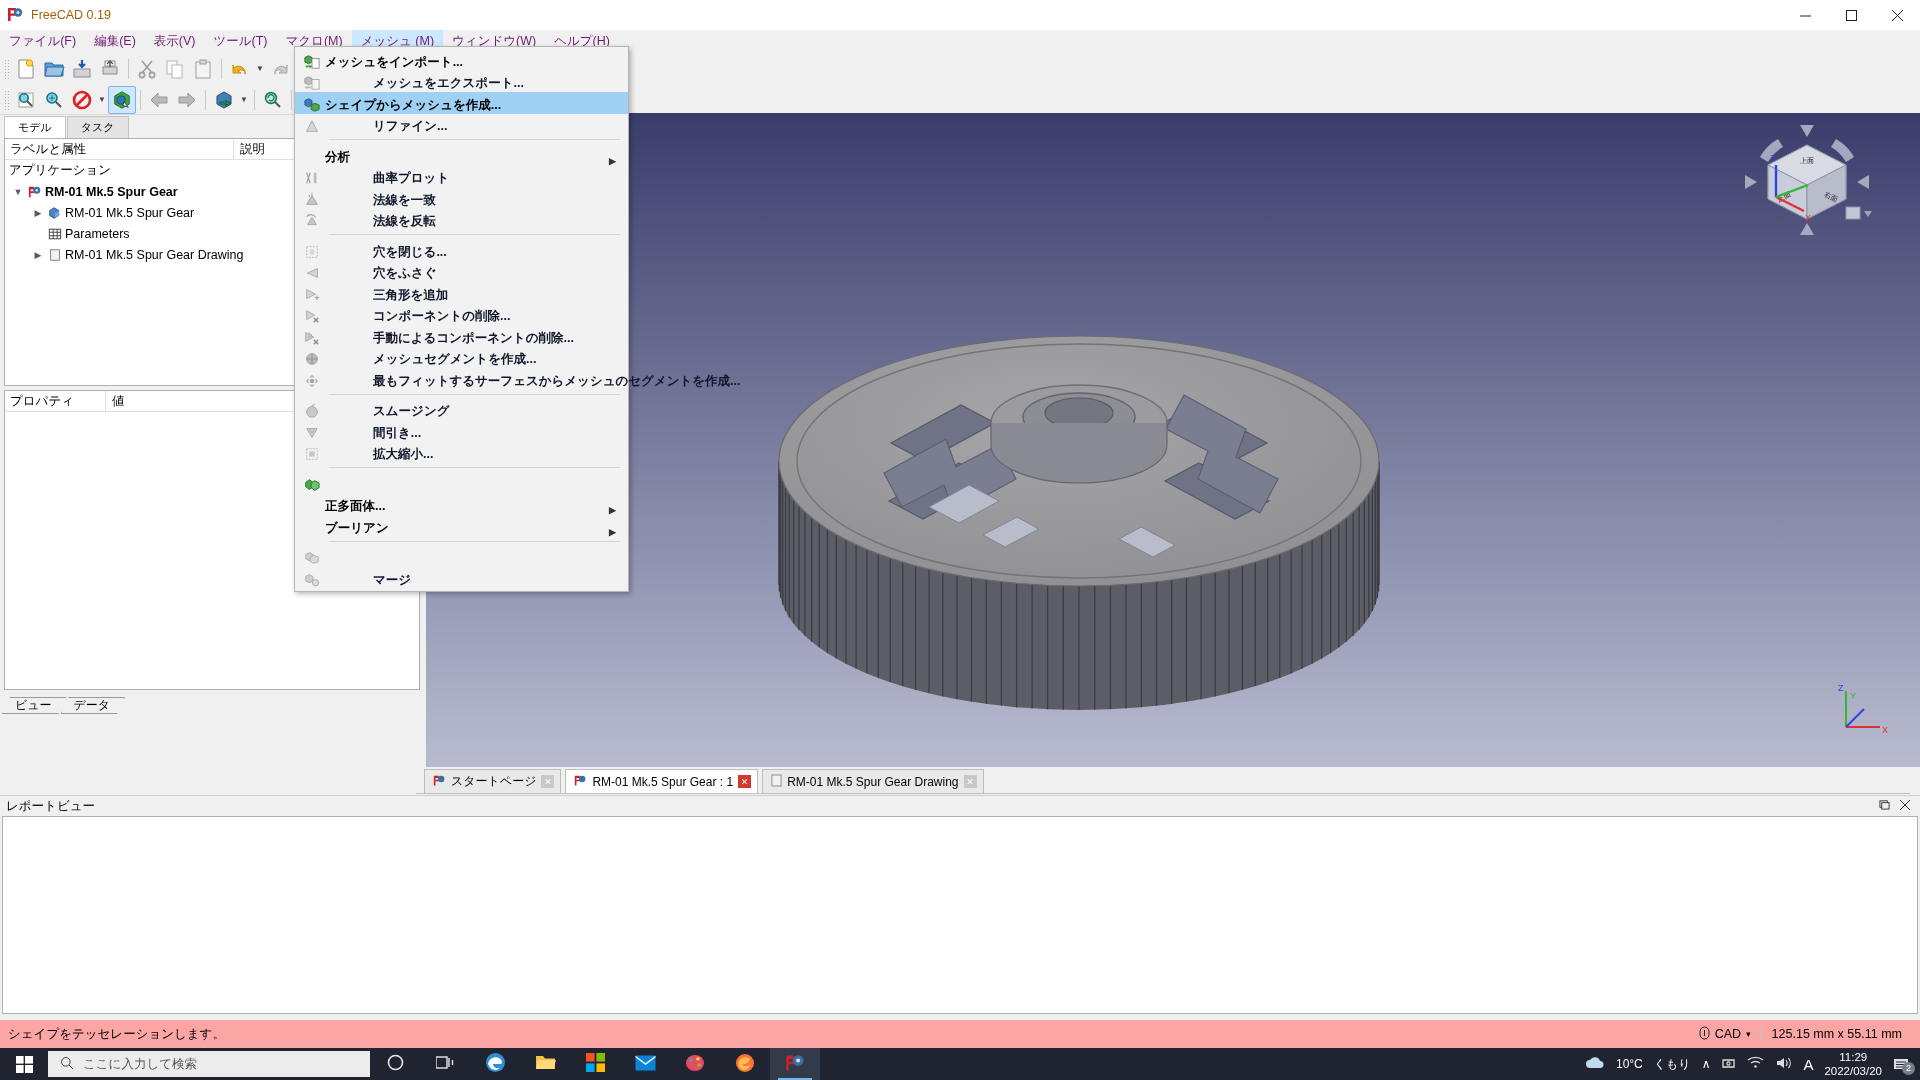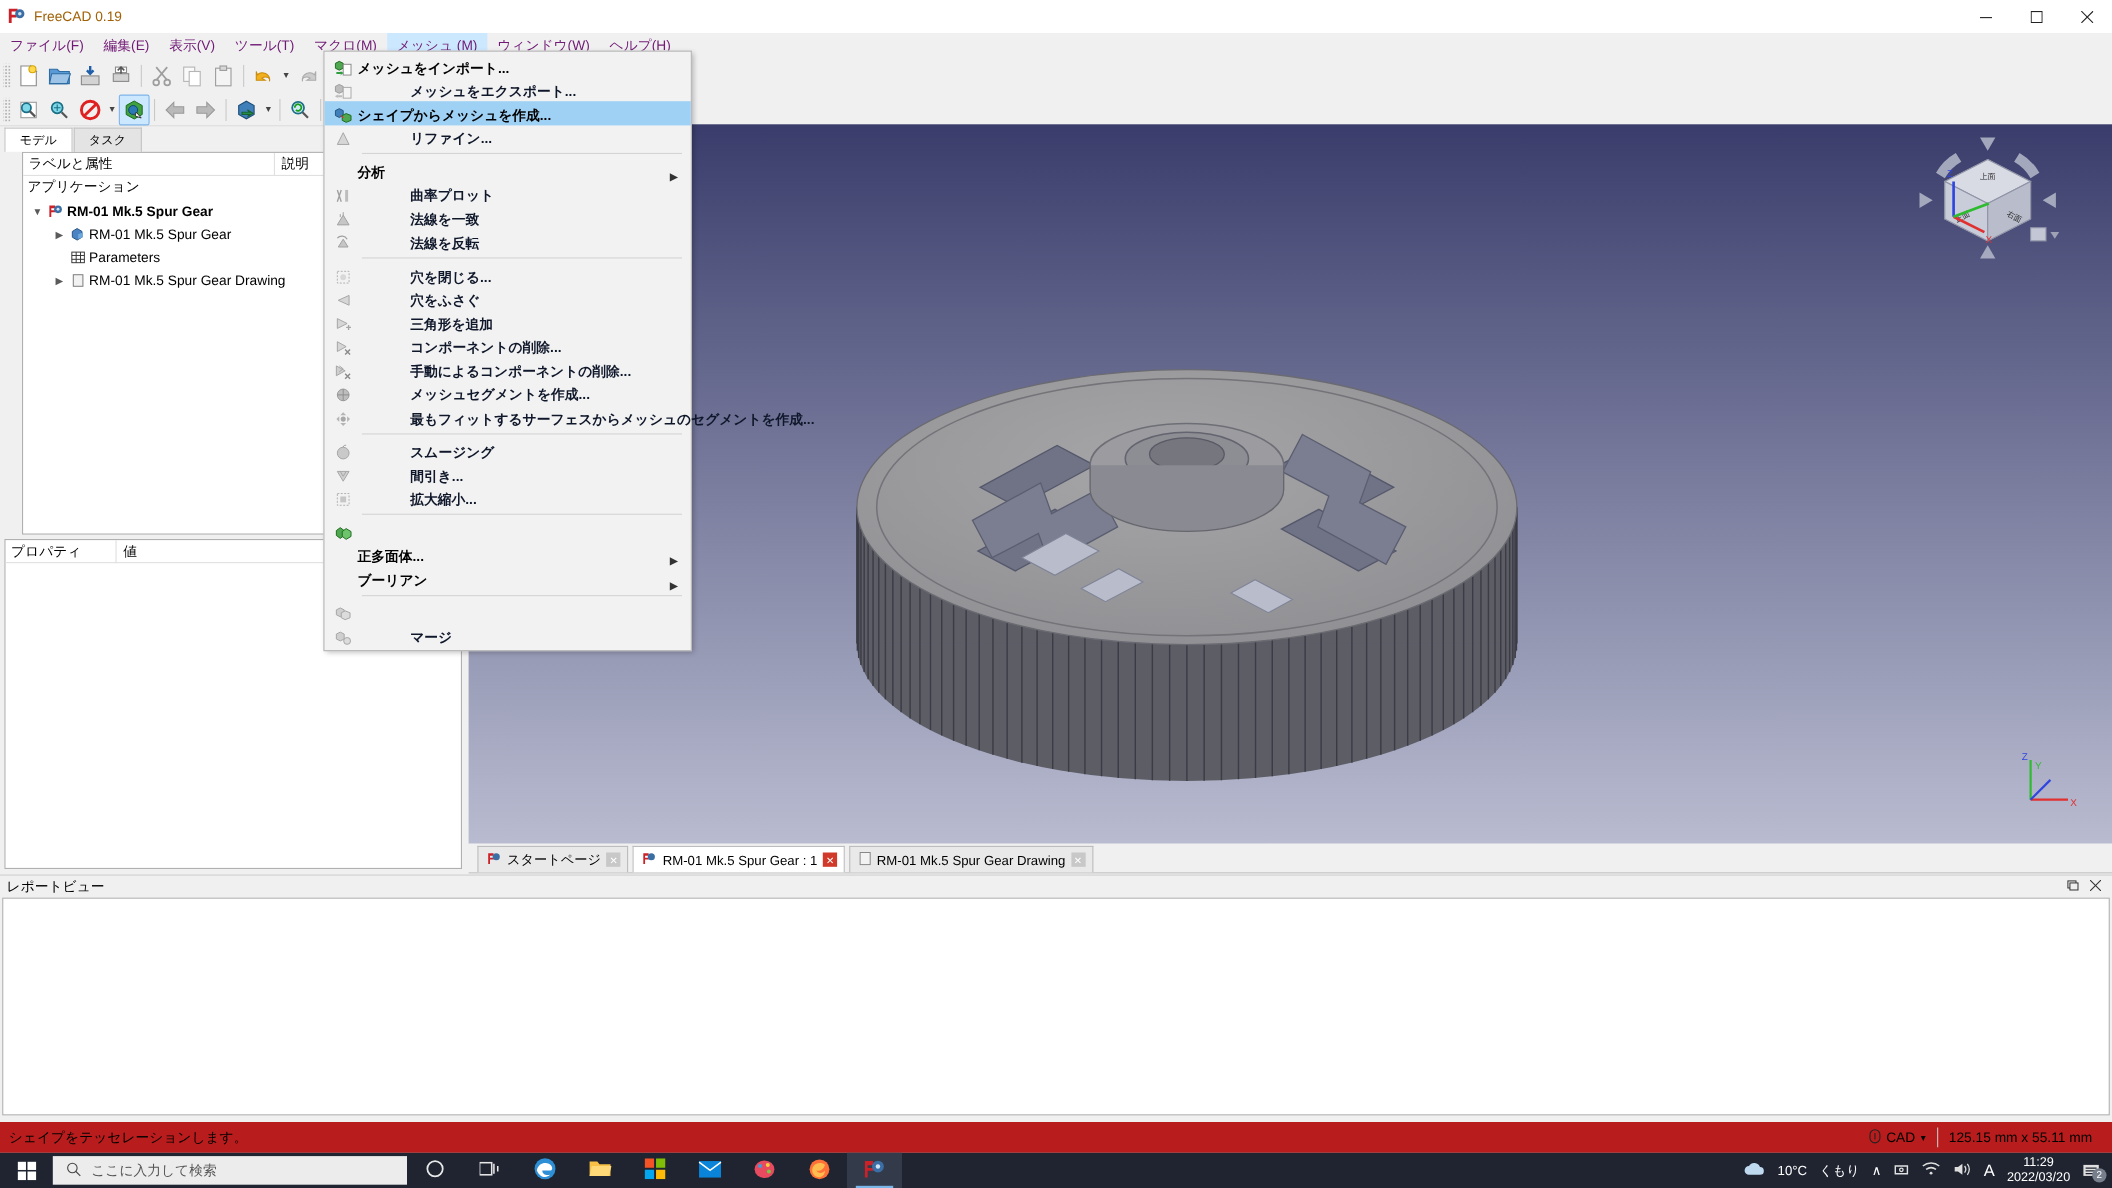--- a/index.html
+++ b/index.html
@@ -70,21 +70,21 @@
     font-size: 12.5px; color: #000; border-bottom: 1px solid #e3e3e3;
   }
   .tabstrip { height: 23px; display: flex; align-items: flex-end; padding-left: 4px; }
   .ptab {
     height: 22px; padding: 0 13px; display: flex; align-items: center;
     font-size: 11px; border: 1px solid #c4c4c4; border-bottom: none;
     background: #e4e4e4; margin-right: 1px;
   }
   .ptab.active { background: #fff; }
   .tree-box {
-    margin: 0 20px; height: 348px; background: #fff; border: 1px solid #b0b0b0;
+    margin: 0 4px; height: 248px; background: #fff; border: 1px solid #b0b0b0;
     overflow: hidden;
   }
   .tree-head {
     display: flex; height: 21px; align-items: center; font-size: 12.5px;
     border-bottom: 1px solid #e0e0e0;
   }
   .tree-head .c1 { width: 228px; padding-left: 5px; }
   .tree-head .c2 { padding-left: 6px; border-left: 1px solid #e0e0e0; flex: 1; height: 21px; display:flex; align-items:center;}
   .tr-row { display: flex; align-items: center; height: 21px; font-size: 12.5px; }
   .tr-arrow { width: 14px; text-align: center; color: #5a5a5a; font-size: 9px; }
@@ -110,21 +110,21 @@
   .view3d {
     position: absolute; left: 426px; top: 113px; width: 1494px; height: 654px;
     background: linear-gradient(#3a3d6b, #b9bcd0);
     overflow: hidden;
   }
   .navcube { position: absolute; right: 48px; top: 10px; width: 130px; height: 120px; }
   .axis-ind { position: absolute; right: 26px; bottom: 30px; width: 60px; height: 60px; }
 
   
   .doctabs {
-    position: absolute; left: 426px; top: 767px; width: 1494px; height: 27px;
+    position: absolute; left: 416px; top: 767px; width: 1494px; height: 27px;
     background: #f0f0f0; display: flex; align-items: flex-end;
     border-bottom: 1px solid #c0c0c0; padding-left: 8px;
   }
   .dtab {
     height: 24px; display: flex; align-items: center; gap: 5px;
     padding: 0 6px 0 8px; border: 1px solid #bdbdbd; border-bottom: none;
     background: #e9e9e9; font-size: 12px; margin-right: 4px;
   }
   .dtab.active { background: #fff; }
   .dtab .xbtn {
@@ -144,21 +144,21 @@
   }
   .rv-head .spacer { flex: 1; }
   .rv-body {
     margin: 0 2px 2px 2px; height: 198px; background: #fff;
     border: 1px solid #b0b0b0;
   }
 
   
   .statusbar {
     position: absolute; left: 0; top: 1020px; width: 1920px; height: 28px;
-    background: #b91c1c; display: flex; align-items: center;
+    background: #fca5a5; display: flex; align-items: center;
     font-size: 12.5px; padding: 0 8px;
   }
   .statusbar .sp { flex: 1; }
   .sb-seg { display: flex; align-items: center; gap: 5px; padding: 0 10px; }
   .sb-div { width: 1px; height: 18px; background: #c5c5c5; }
 
   
   .taskbar {
     position: absolute; left: 0; top: 1048px; width: 1920px; height: 32px;
     background: #1f2430; display: flex; align-items: center; color: #fff;

